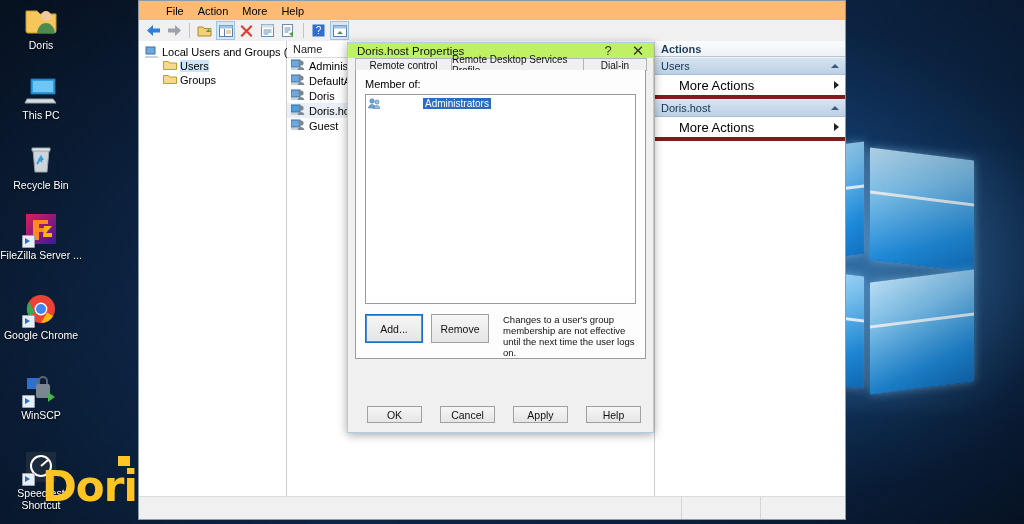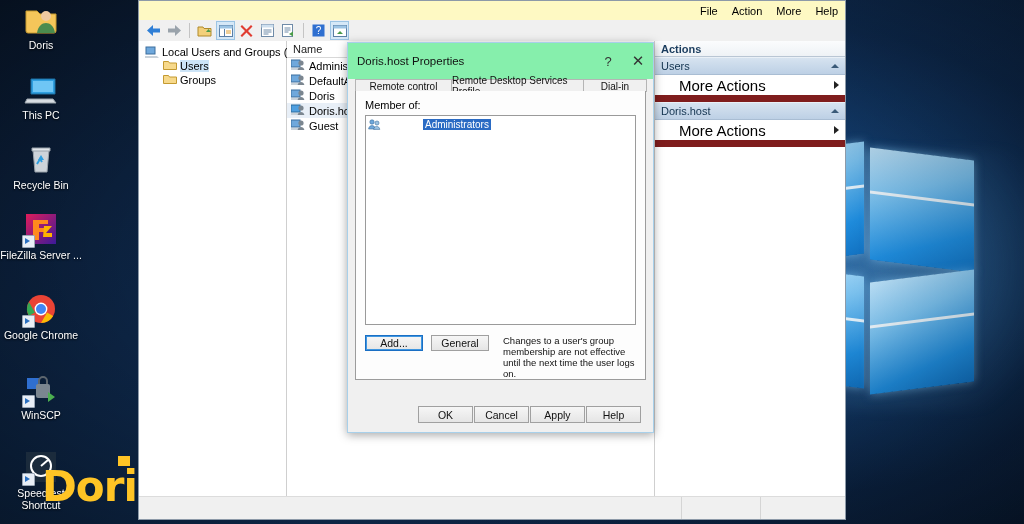--- a/index.html
+++ b/index.html
@@ -39,21 +39,21 @@
                   border-left:5px solid #2a6fc0;border-top:3px solid transparent;border-bottom:3px solid transparent;}
 
   
   #watermark{position:absolute;left:42px;top:462px;font-size:42px;font-weight:bold;color:#ffc425;
              letter-spacing:-1px;font-family:"DejaVu Sans",sans-serif;}
   #watermark .dot{position:absolute;left:76px;top:-6px;width:12px;height:10px;background:#ffc425;}
 
   
   #mmc{position:absolute;left:138px;top:0;width:708px;height:520px;background:#f0f0f0;
        border:1px solid #8d9aa8;box-sizing:border-box;}
-  #menubar{height:19px;background:#fef9c3;display:flex;align-items:center;padding-left:20px;justify-content:flex-end;}
+  #menubar{height:19px;background:#fdba74;display:flex;align-items:center;padding-left:20px;}
   #menubar .mi{padding:2px 7px;font-size:11px;color:#000;}
   #toolbar{height:21px;background:#f0f0f0;display:flex;align-items:center;padding-left:5px;gap:2px;
            border-bottom:1px solid #dcdcdc;}
   .tbbtn{width:19px;height:19px;display:flex;align-items:center;justify-content:center;position:relative;}
   .tbsep{width:1px;height:15px;background:#c4c4c4;margin:0 3px;}
   .tbbtn.active{background:#d6e8f7;border:1px solid #9cc4e4;box-sizing:border-box;}
 
   #workarea{position:absolute;left:0;top:40px;right:0;bottom:22px;display:flex;background:#fff;}
   #treepane{width:148px;background:#fff;border-right:1px solid #cfcfcf;padding:4px 0 0 4px;box-sizing:border-box;}
   .tnode{display:flex;align-items:center;height:14px;font-size:11px;white-space:nowrap;padding-left:2px;}
@@ -67,56 +67,56 @@
   .lrow{display:flex;align-items:center;height:15px;font-size:11px;padding-left:4px;white-space:nowrap;}
   .lrow .ui{width:14px;height:13px;margin-right:4px;flex:0 0 14px;position:relative;}
   .lrow.sel{background:#e8eff7;}
 
   #actionpane{width:190px;background:#fff;display:flex;flex-direction:column;}
   #actionhdr{height:15px;background:linear-gradient(#fbfcfd,#eef2f6);border-bottom:1px solid #b9c6d4;
              display:flex;align-items:center;padding-left:6px;font-weight:bold;font-size:11px;color:#1a3c5e;}
   .agroup{height:16px;background:linear-gradient(#d6e3f0,#bdd0e5);border-bottom:1px solid #a9bdd3;
           border-top:1px solid #e9f0f7;display:flex;align-items:center;padding:0 6px;font-size:11px;color:#12334f;}
   .agroup .gt{flex:1;}
-  .aitem{height:20px;display:flex;align-items:center;padding:0 6px 0 24px;font-size:15px;border-bottom:7px solid #7f1d1d;}
+  .aitem{height:20px;display:flex;align-items:center;padding:0 6px 0 24px;font-size:13px;border-bottom:4px solid #7f1d1d;}
   .aitem .at{flex:1;}
   .caret-up{width:0;height:0;border-left:4px solid transparent;border-right:4px solid transparent;border-bottom:4px solid #3a5a78;}
   .caret-right{width:0;height:0;border-top:4px solid transparent;border-bottom:4px solid transparent;border-left:5px solid #222;}
 
   #statusbar{position:absolute;left:0;right:0;bottom:0;height:22px;background:#f0f0f0;display:flex;
              border-top:1px solid #dcdcdc;}
   #statusbar .seg{border-right:1px solid #d5d5d5;height:100%;}
 
   
   #dlg{position:absolute;left:347px;top:42px;width:307px;height:391px;background:#f0f0f0;
        border:1px solid #a8d0ea;box-sizing:border-box;box-shadow:0 2px 9px rgba(0,0,0,.35);}
-  #dlg-title{height:36px;display:flex;align-items:center;padding-left:9px;background:#86efac;}
+  #dlg-title{height:15px;display:flex;align-items:center;padding-left:9px;background:#bef264;}
   #dlg-title .t{flex:1;font-size:11.5px;color:#111;}
   .capbtn{width:30px;height:22px;display:flex;align-items:center;justify-content:center;font-size:13px;color:#333;}
   .capbtn.x{font-size:15px;}
 
   #tabstrip{padding:0 7px;}
   .tabrow{display:flex;}
   .tab{flex:1;height:13px;background:#f0f0f0;border:1px solid #b5b5b5;border-bottom:none;
        display:flex;align-items:center;justify-content:center;font-size:10px;color:#111;
        margin-right:-1px;box-sizing:border-box;}
   .tab.sel{background:#fdfdfd;border-color:#9c9c9c;position:relative;z-index:3;height:15px;margin-top:-2px;}
   #tabbody{margin:0 7px;border:1px solid #9c9c9c;border-top:none;background:#fdfdfd;height:289px;
            box-sizing:border-box;padding:8px 9px 0;position:relative;margin-top:-1px;}
   #memberlabel{font-size:11px;margin-bottom:4px;}
   #memberlist{height:210px;border:1px solid #9a9a9a;background:#fff;padding:2px;box-sizing:border-box;}
   .mrow{display:flex;align-items:center;height:12px;font-size:10px;width:max-content;}
   .mrow .gi{width:13px;height:11px;margin-right:3px;flex:0 0 13px;position:relative;}
   .mrow.sel .mlbl{background:#2a6bc4;color:#fff;padding:0 2px;margin-left:39px;}
   #midbtns{display:flex;align-items:flex-start;margin-top:10px;gap:8px;}
-  .btn{height:16px;min-width:56px;background:linear-gradient(#f6f6f6,#e5e5e5);border:1px solid #a0a0a0;
+  .btn{height:29px;min-width:56px;background:linear-gradient(#f6f6f6,#e5e5e5);border:1px solid #a0a0a0;
        display:flex;align-items:center;justify-content:center;font-size:10.5px;color:#111;box-sizing:border-box;}
   .btn.focus{border:1px solid #1a6fc4;box-shadow:0 0 0 1px #3f96e0 inset;}
   #hint{font-size:9.5px;line-height:11px;color:#111;max-width:152px;margin-left:6px;}
-  #footer{position:absolute;left:0;right:0;bottom:9px;display:flex;justify-content:flex-end;gap:1px;padding-right:12px;}
+  #footer{position:absolute;left:0;right:0;bottom:9px;display:flex;justify-content:flex-end;gap:18px;padding-right:12px;}
   #footer .btn{min-width:55px;height:17px;}
 
   .lbl,.cap,.t,.gt,.at,.mlbl{user-select:none;}
 </style>
 </head>
 <body>
 
 <div id="desktop">
   <div id="wall-glow"></div>
   <div id="flag-wrap">
@@ -445,21 +445,21 @@
             <circle cx="9" cy="4" r="2" fill="#9dc4e4" stroke="#3d6f9e" stroke-width=".6"></circle>
             <path d="M5.6 10.4c.3-2 1.6-3 3.1-3s2.8 1 3.1 3z" fill="#9dc4e4" stroke="#3d6f9e" stroke-width=".6"></path>
           </svg>
         </span>
         <span class="mlbl">Administrators</span>
       </div>
     </div>
 
     <div id="midbtns">
       <div class="btn focus" style="min-width:58px;">Add...</div>
-      <div class="btn" style="min-width:58px;">General</div>
+      <div class="btn" style="min-width:58px;">Remove</div>
       <div id="hint">Changes to a user's group membership are not effective until the next time the user logs on.</div>
     </div>
   </div>
 
   <div id="footer">
     <div class="btn">OK</div>
     <div class="btn">Cancel</div>
     <div class="btn">Apply</div>
     <div class="btn">Help</div>
   </div>

